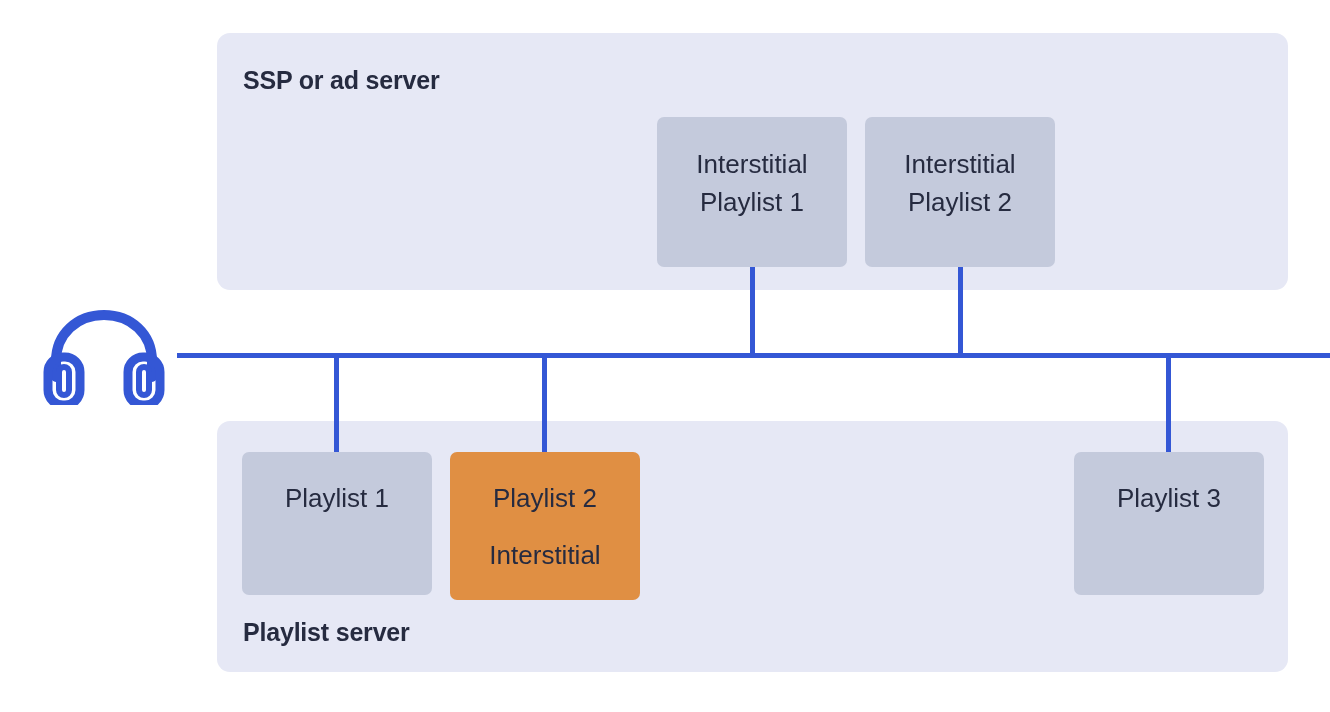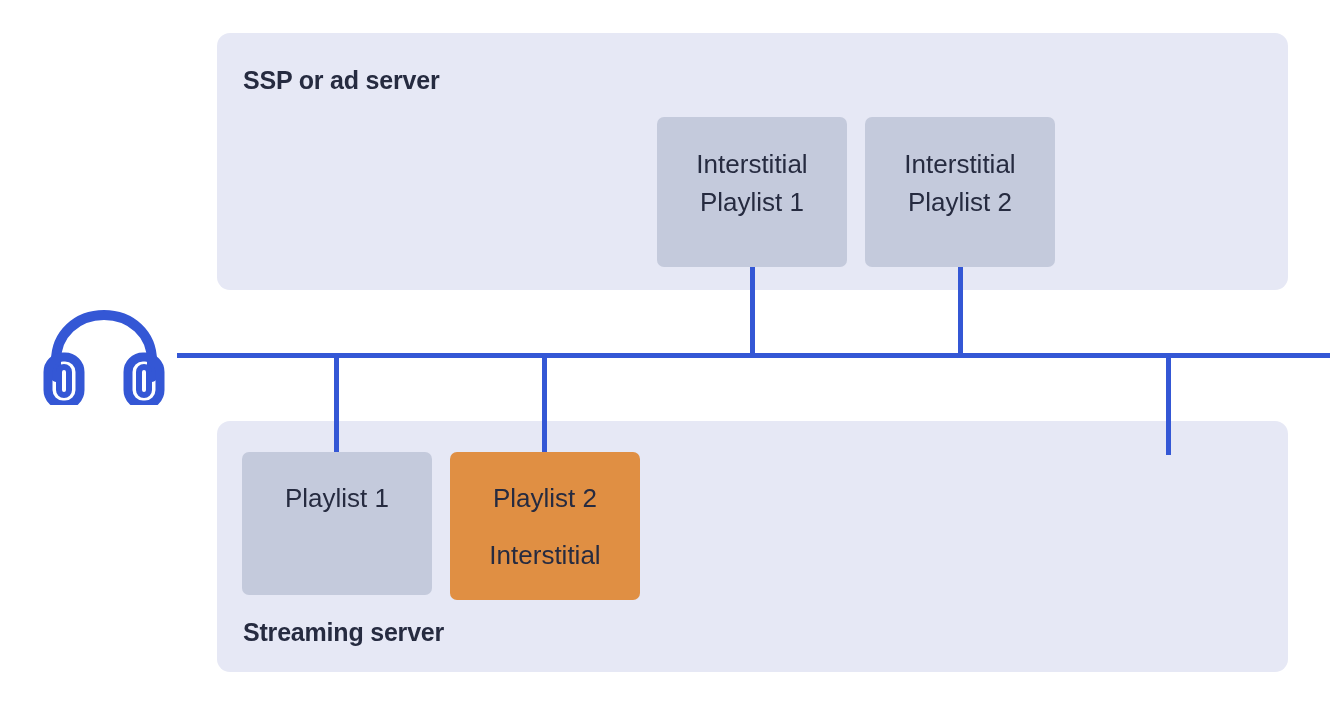--- a/index.html
+++ b/index.html
@@ -136,21 +136,21 @@
 </style>
 </head>
 <body>
 
 <div id="stage">
 
   <div class="panel" id="panel-ssp"></div>
   <div class="panel-title" id="ssp-title">SSP or ad server</div>
 
   <div class="panel" id="panel-streaming"></div>
-  <div class="panel-title" id="streaming-title">Streaming server</div>
+  <div class="panel-title" id="streaming-title">Playlist server</div>
 
   <div class="wire wire-h" id="bus-line"></div>
   <div class="wire wire-v" id="drop-ip1"></div>
   <div class="wire wire-v" id="drop-ip2"></div>
   <div class="wire wire-v" id="riser-p1"></div>
   <div class="wire wire-v" id="riser-p2"></div>
   <div class="wire wire-v" id="riser-p3"></div>
 
   <div id="headphones">
     <svg viewBox="0 0 124 100" width="124" height="100" aria-hidden="true">
@@ -171,14 +171,17 @@
     <span class="line">Playlist 2</span>
   </div>
 
   <div class="node node-playlist" id="node-p1">
     <span class="line">Playlist 1</span>
   </div>
   <div class="node" id="node-p2">
     <span class="line">Playlist 2</span>
     <span class="line">Interstitial</span>
   </div>
+  <div class="node node-playlist" id="node-p3">
+    <span class="line">Playlist 3</span>
+  </div>
 
 </div>
 
 </body></html>

